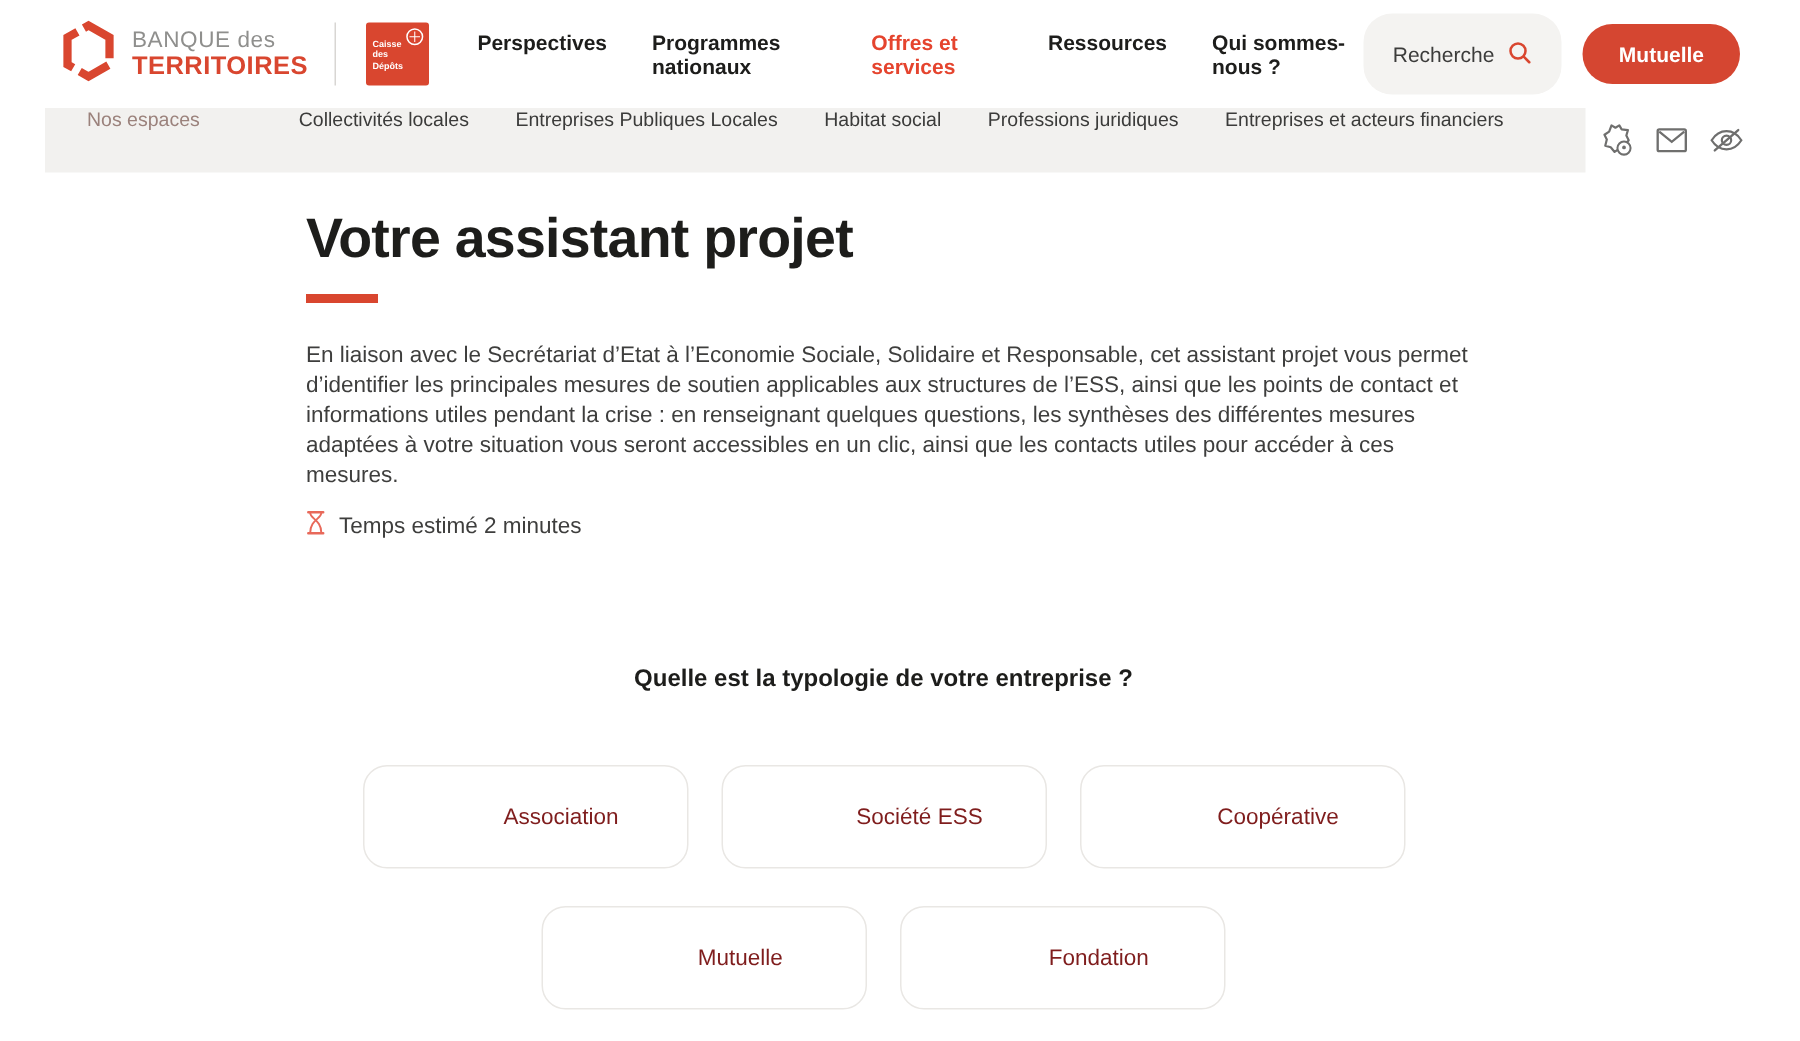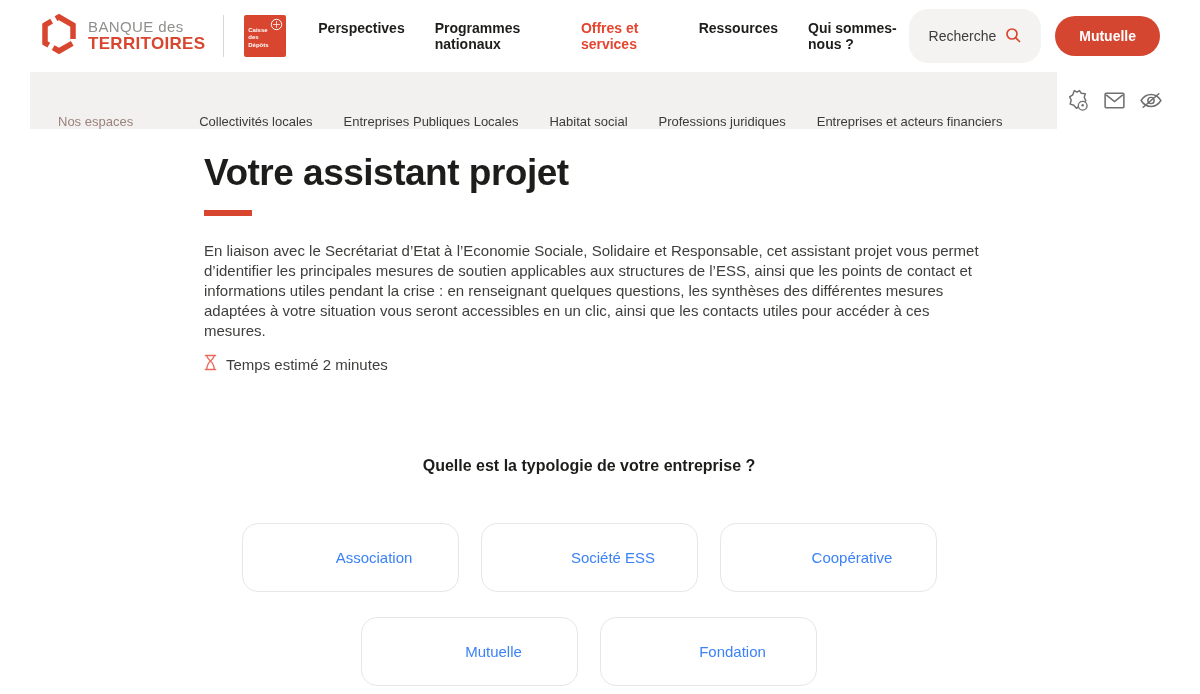--- a/index.html
+++ b/index.html
@@ -22,42 +22,42 @@
   .header-spacer { flex:1; }
   .search-pill { height:54px; border:none; background:#f4f3f1; border-radius:19px; padding:0 20px;
     display:flex; align-items:center; gap:9px; font-size:14px; color:#3c3c3b; cursor:pointer;
     font-family:inherit; }
   .login-pill { height:40px; border:none; background:#d54631; border-radius:20px; padding:0 24px;
     margin-left:14px; display:flex; align-items:center; color:#fff; font-size:14px; font-weight:bold;
     cursor:pointer; font-family:inherit; }
 
   
   .subnav-row { display:flex; align-items:center; }
-  .subnav-bar { margin-left:30px; width:1027px; height:57px; background:#f2f1ef;
-    display:flex; align-items:flex-end; padding-left:28px; }
+  .subnav-bar { margin-left:30px; width:1027px; height:43px; background:#f2f1ef;
+    display:flex; align-items:flex-start; padding-left:28px; }
   .subnav-section { font-size:13px; color:#9b827c; margin-right:66px; }
   .subnav-items { display:flex; gap:31px; }
   .subnav-items a { font-size:13px; color:#3b3b3a; text-decoration:none; cursor:pointer; white-space:nowrap; }
   .subnav-icons { display:flex; gap:11px; margin-left:9px; align-items:center; }
   .subnav-icons span { display:inline-flex; cursor:pointer; }
 
   
   .intro-block { margin:23px 0 0 204px; width:784px; }
   .page-title { font-size:37px; font-weight:bold; color:#1d1d1b; letter-spacing:-.5px; }
   .red-bar { width:48px; height:6px; background:#d9462f; margin-top:16px; }
   .intro-text { margin-top:25px; font-size:15px; line-height:20px; color:#3e3e3d; }
   .time-row { margin-top:13px; display:flex; align-items:center; gap:9px; font-size:15px; color:#3e3e3d; }
 
   .question-zone { width:1178px; text-align:center; margin-top:78px; }
   .question-title { font-size:16px; font-weight:bold; color:#1d1d1b; line-height:28px; }
 
   .cards-row { width:1178px; display:flex; justify-content:center; gap:22px; margin-top:43px; }
   .cards-row.second { margin-top:25px; }
   .option-card { width:217px; height:69px; background:#fff; border:1px solid #e9e7e4; border-radius:16px;
-    display:flex; align-items:center; justify-content:center; font-size:15px; color:#3b82f6; cursor:pointer;
+    display:flex; align-items:center; justify-content:center; font-size:15px; color:#7f1d1d; cursor:pointer;
     font-family:inherit;padding-left:48px; }
 </style>
 </head>
 <body>
 
 <div class="header">
   <div class="logo">
     <span>
       <svg width="38" height="42" viewBox="0 0 38 42" fill="none">
         <path d="M19 4 L33 12 V30 L19 38 L5 30 V12 Z" stroke="#d9462f" stroke-width="5.5" stroke-dasharray="30 5 22 5" stroke-linejoin="miter"></path>

